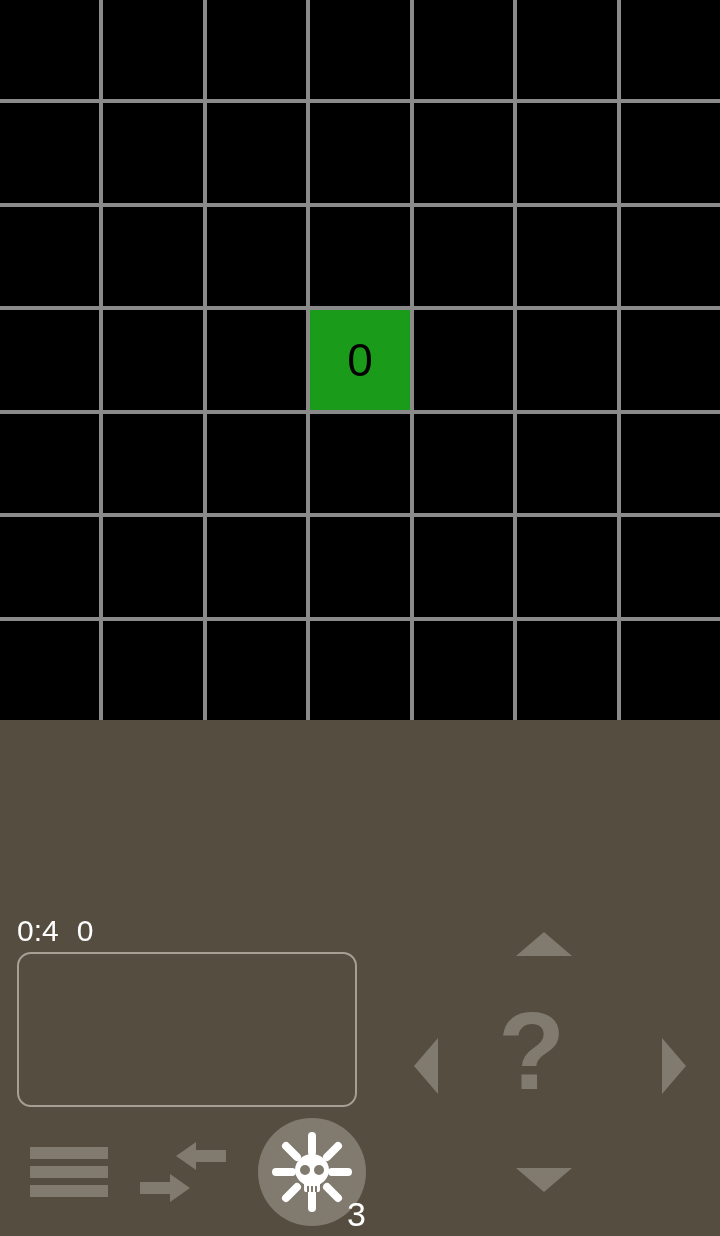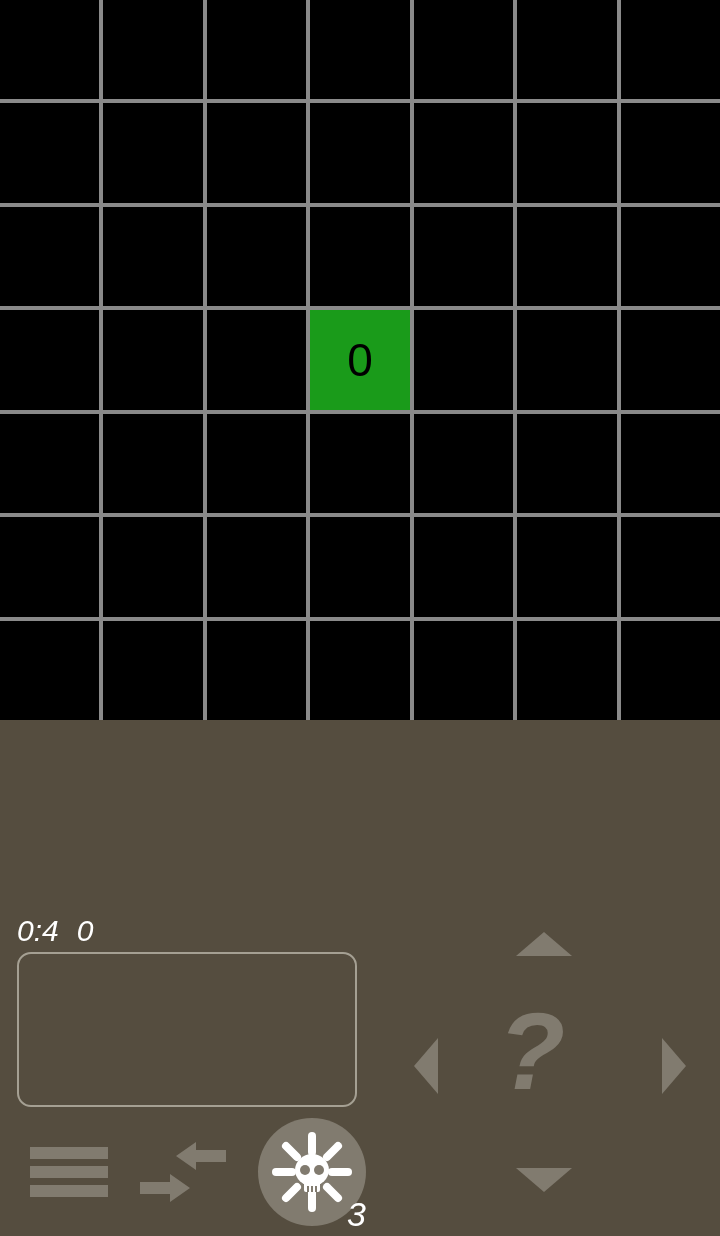--- a/index.html
+++ b/index.html
@@ -37,21 +37,20 @@
       cursor: pointer;
     }
     .cell.player {
       background: #1a9b1a;
     }
     .control-panel {
       width: 720px;
       height: 516px;
       background: #554d3f;
       position: relative;
-      font-style: italic;
     }
     .status-row {
       position: absolute;
       top: 194px;
       left: 17px;
       color: #fff;
       font-size: 30px;
       font-weight: 400;
       display: flex;
       gap: 18px;

